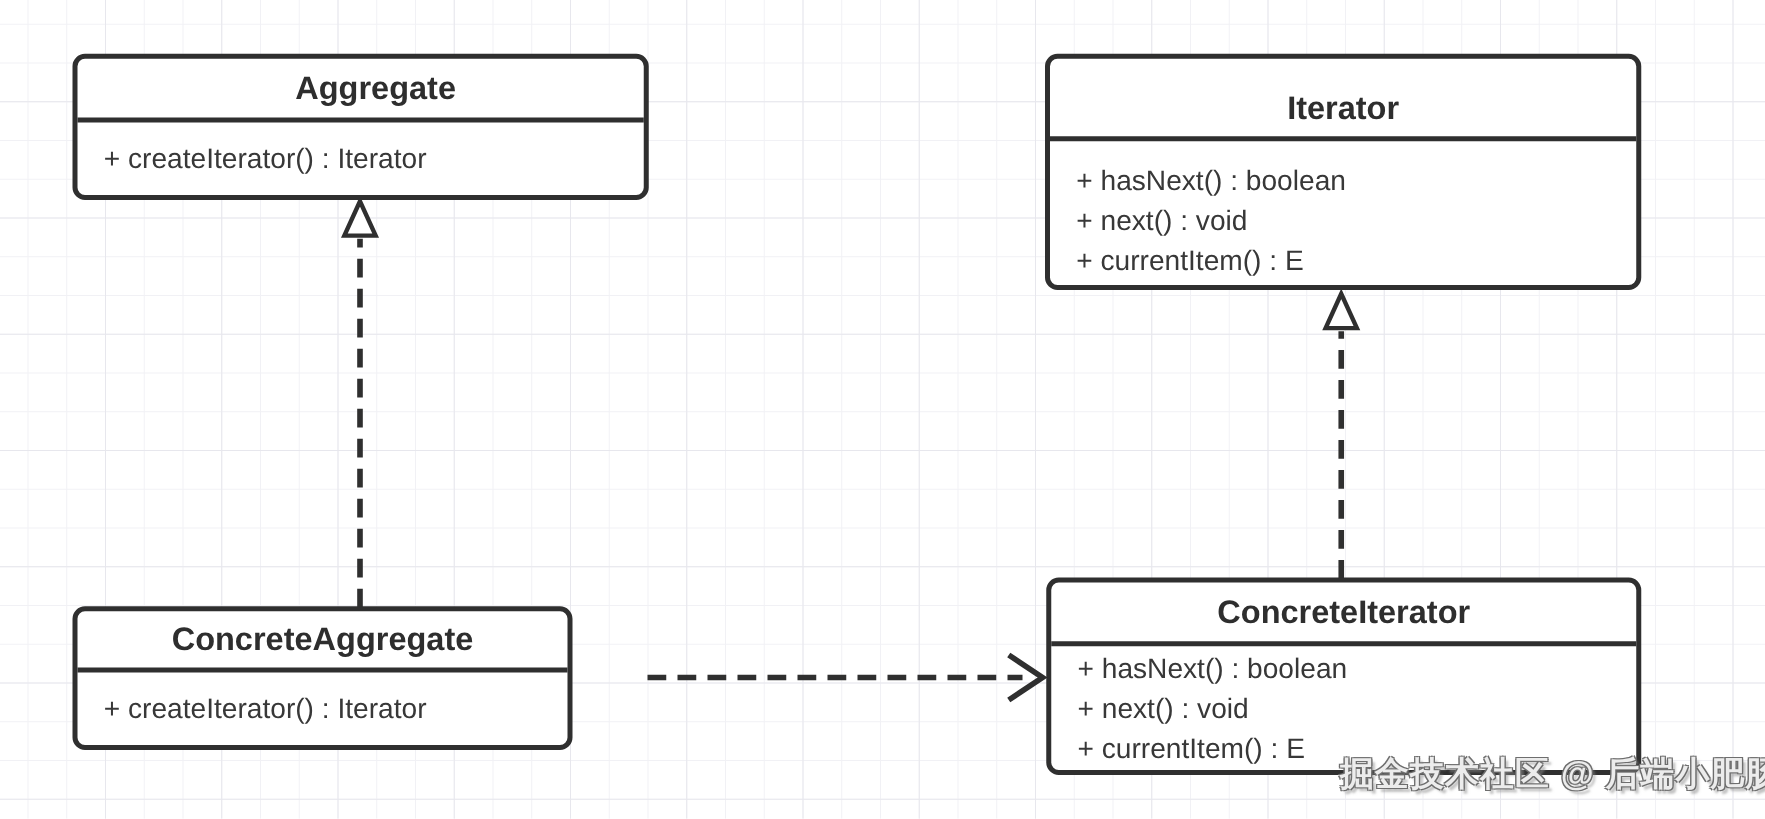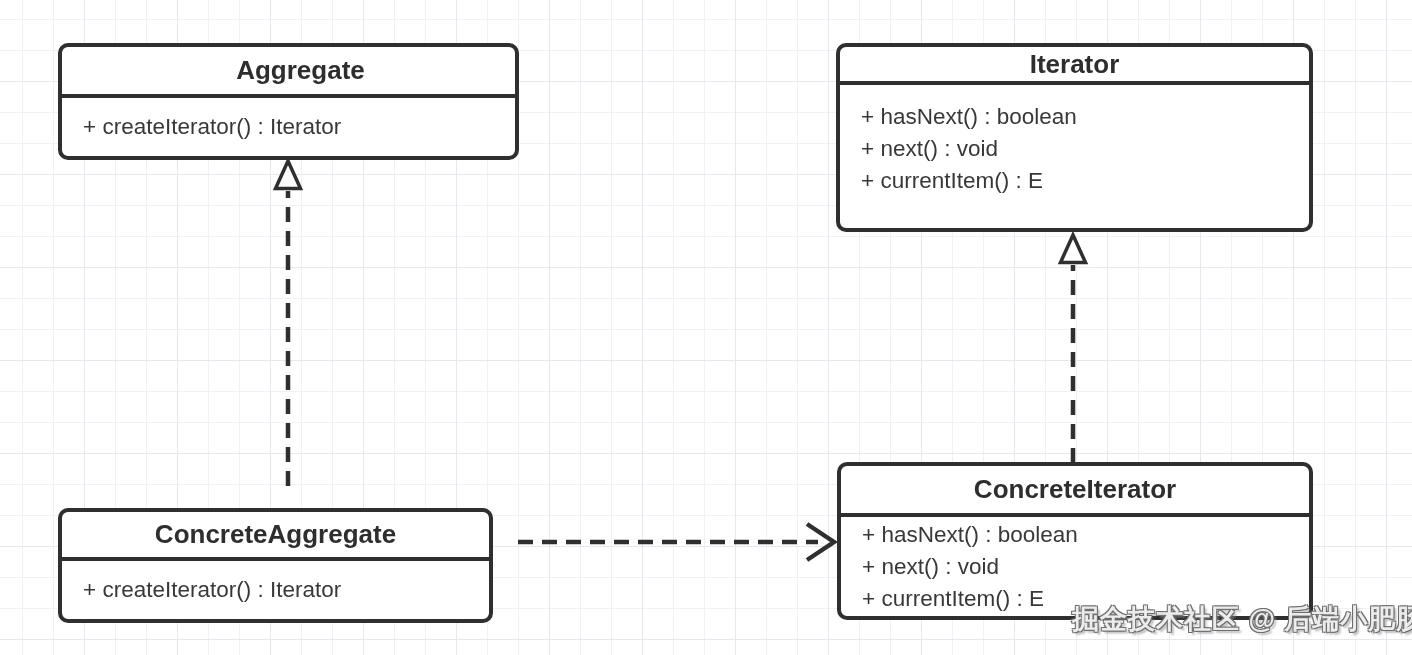--- a/index.html
+++ b/index.html
@@ -49,24 +49,24 @@
     line-height: 32px;
     white-space: nowrap;
     color: #383838;
   }
 
   #cls-aggregate          { left: 58px;  top: 43px;  width: 461px; height: 117px; }
   #cls-aggregate .uml-title          { height: 51px; padding-left: 24px; }
   #cls-aggregate .uml-members        { padding-top: 13px; }
 
   #cls-iterator           { left: 836px; top: 43px;  width: 477px; height: 189px; }
-  #cls-iterator .uml-title           { height: 38px; }
+  #cls-iterator .uml-title           { height: 50px; margin-top: 16px; }
   #cls-iterator .uml-members         { padding-top: 16px; }
 
-  #cls-concrete-aggregate { left: 58px;  top: 508px; width: 435px; height: 115px; }
+  #cls-concrete-aggregate { left: 58px;  top: 485px; width: 400px; height: 115px; }
   #cls-concrete-aggregate .uml-title { height: 49px; }
   #cls-concrete-aggregate .uml-members { padding-top: 13px; }
 
   #cls-concrete-iterator  { left: 837px; top: 462px; width: 476px; height: 158px; }
   #cls-concrete-iterator .uml-title  { height: 51px; text-align: center; }
   #cls-concrete-iterator .uml-members { padding-top: 2px; }
 
   svg.arrows {
     position: absolute;
     left: 0; top: 0;

